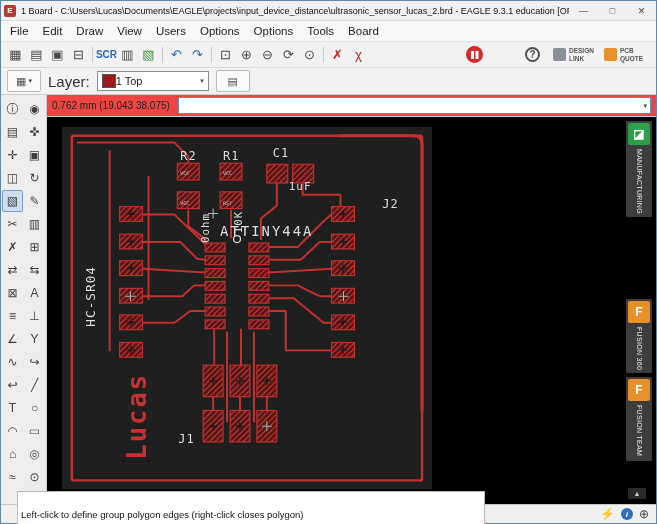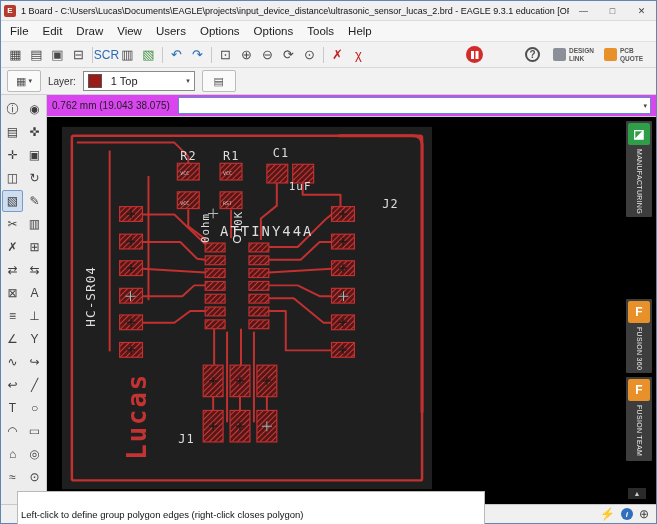--- a/index.html
+++ b/index.html
@@ -13,45 +13,45 @@
   .win-controls{display:flex;height:100%;}
   .win-btn{width:29px;height:100%;display:flex;align-items:center;justify-content:center;font-size:9px;color:#444;}
 
   
   .menubar{height:20px;flex:0 0 20px;display:flex;align-items:center;background:#f7f7f7;border-bottom:1px solid #e2e2e2;font-size:11.5px;color:#222;padding-left:2px;}
   .menu-item{padding:2px 7px;}
 
   
   .toolbar{height:25px;flex:0 0 25px;display:flex;align-items:center;background:#f2f2f2;border-bottom:1px solid #d9d9d9;padding:0 4px;}
   .tb-icon{width:21px;height:21px;display:flex;align-items:center;justify-content:center;font-size:13px;color:#4a4a4a;border-radius:2px;}
-  .tb-small{font-size:12px;font-weight:normal;}
+  .tb-small{font-size:10px;font-weight:bold;}
   .tb-sep{width:1px;height:16px;background:#c9c9c9;margin:0 3px;}
   .tb-gap{height:1px;}
   .stop-icon{width:17px;height:17px;border-radius:50%;background:#d42a2a;position:relative;margin:0 2px;}
   .stop-icon::before{content:"";position:absolute;left:5px;top:4.5px;width:2.5px;height:8px;background:#fff;box-shadow:4.5px 0 0 #fff;}
   .help-icon{width:15px;height:15px;border-radius:50%;border:2px solid #4f4f4f;color:#4f4f4f;font-size:10px;font-weight:bold;display:flex;align-items:center;justify-content:center;box-sizing:border-box;}
   .textbtn{display:flex;align-items:center;gap:3px;padding:0 5px;}
   .textbtn .sq{width:13px;height:13px;border-radius:2px;}
   .tb-lines{font-size:6.5px;font-weight:bold;color:#555;line-height:1.15;}
 
   
   .layerbar{height:26px;flex:0 0 26px;display:flex;align-items:center;background:#f2f2f2;border-bottom:1px solid #cfcfcf;padding:0 6px;gap:7px;}
   .grid-btn{height:20px;min-width:26px;border:1px solid #bbb;background:#fafafa;display:flex;align-items:center;justify-content:center;gap:2px;font-size:11px;color:#555;padding:0 3px;border-radius:2px;}
-  .layer-label{font-size:10px;color:#333;}
-  .layer-select{width:112px;height:20px;background:#fff;border:1px solid #8a8a8a;display:flex;align-items:center;padding:0 4px;gap:9px;font-size:11px;color:#222;box-sizing:border-box;}
+  .layer-label{font-size:15px;color:#333;}
+  .layer-select{width:112px;height:20px;background:#fff;border:1px solid #8a8a8a;display:flex;align-items:center;padding:0 4px;gap:0;font-size:11px;color:#222;box-sizing:border-box;}
   .swatch{width:12px;height:12px;border:1px solid #555;}
   .dd{font-size:7px;color:#444;}
 
   
   .main{display:flex;flex:1;min-height:0;}
   .palette{flex:0 0 45px;width:45px;background:#ededed;border-right:1px solid #ccc;display:grid;grid-template-columns:repeat(2,21px);grid-auto-rows:22px;gap:1px;justify-content:center;align-content:start;padding-top:3px;}
   .pal-btn{display:flex;align-items:center;justify-content:center;font-size:12px;color:#3f3f3f;border:1px solid transparent;border-radius:2px;}
   .pal-btn.active{background:#cfddf0;border-color:#7a9cc8;}
   .right{flex:1;display:flex;flex-direction:column;min-width:0;}
-  .coordbar{height:21px;flex:0 0 21px;display:flex;align-items:center;background:#d946ef;border-bottom:1px solid #ccc;padding:0 5px;gap:8px;font-size:10px;color:#222;}
+  .coordbar{height:21px;flex:0 0 21px;display:flex;align-items:center;background:#ef4444;border-bottom:1px solid #ccc;padding:0 5px;gap:8px;font-size:10px;color:#222;}
   .coords{white-space:nowrap;}
   .cmd-wrap{flex:1;display:flex;align-items:center;background:#fff;border:1px solid #5b8fc9;height:15px;padding-right:3px;}
   .cmd-input{flex:1;border:none;outline:none;height:12px;font-size:10px;padding:0 2px;font-family:"Liberation Sans",sans-serif;}
   .workarea{flex:1;display:flex;background:#000;min-height:0;}
   .canvas{flex:1;position:relative;}
   .canvas svg{position:absolute;left:0;top:0;width:100%;height:100%;}
 
   
   .silk{fill:#dedede;font-family:"DejaVu Sans Mono",monospace;font-size:12px;letter-spacing:1px;}
   .silk11{font-size:11px;}
@@ -95,21 +95,21 @@
 
   <div class="menubar">
       <div class="menu-item">File</div>
       <div class="menu-item">Edit</div>
       <div class="menu-item">Draw</div>
       <div class="menu-item">View</div>
       <div class="menu-item">Users</div>
       <div class="menu-item">Options</div>
       <div class="menu-item">Options</div>
       <div class="menu-item">Tools</div>
-      <div class="menu-item">Help</div>
+      <div class="menu-item">Board</div>
     </div>
 
   <div class="toolbar">
       <div class="tb-icon">▦</div>
       <div class="tb-icon">▤</div>
       <div class="tb-icon">▣</div>
       <div class="tb-icon">⊟</div>
       <div class="tb-sep"></div>
       <div class="tb-icon tb-small" style="color: rgb(42, 109, 181);">SCR</div>
       <div class="tb-icon">▥</div>

